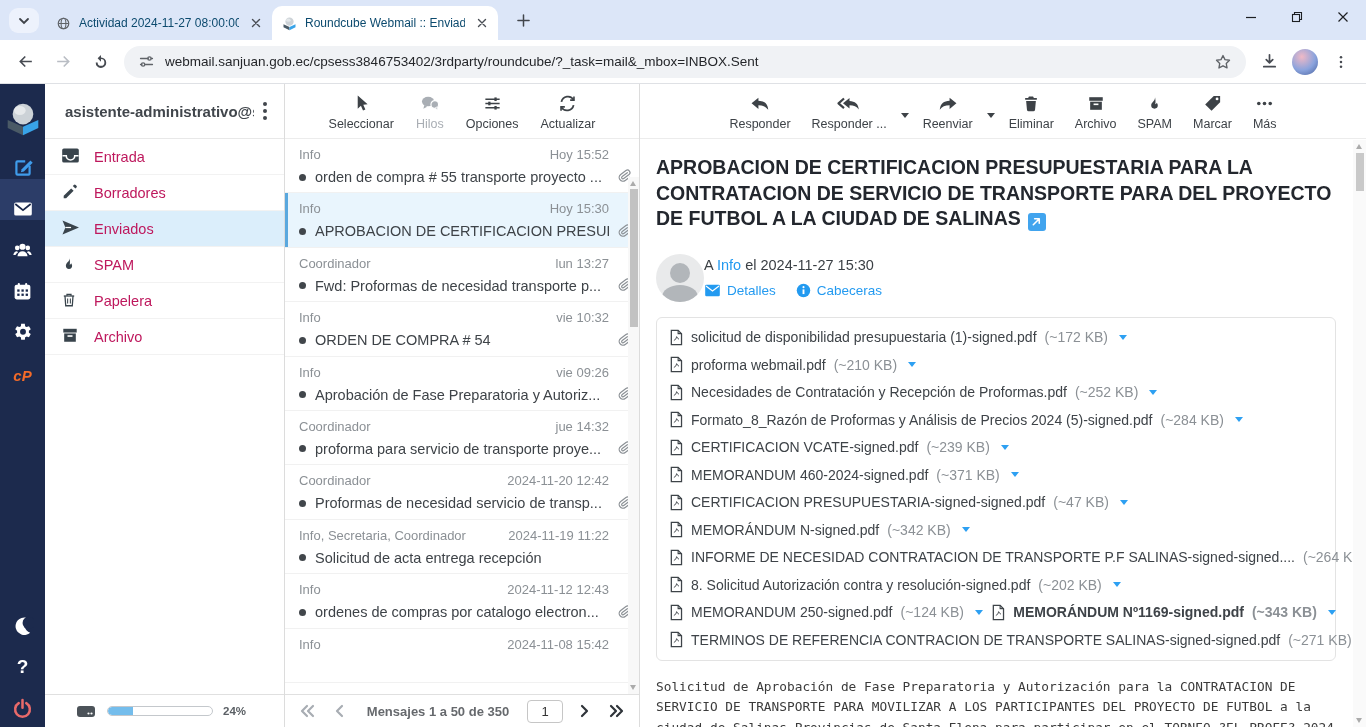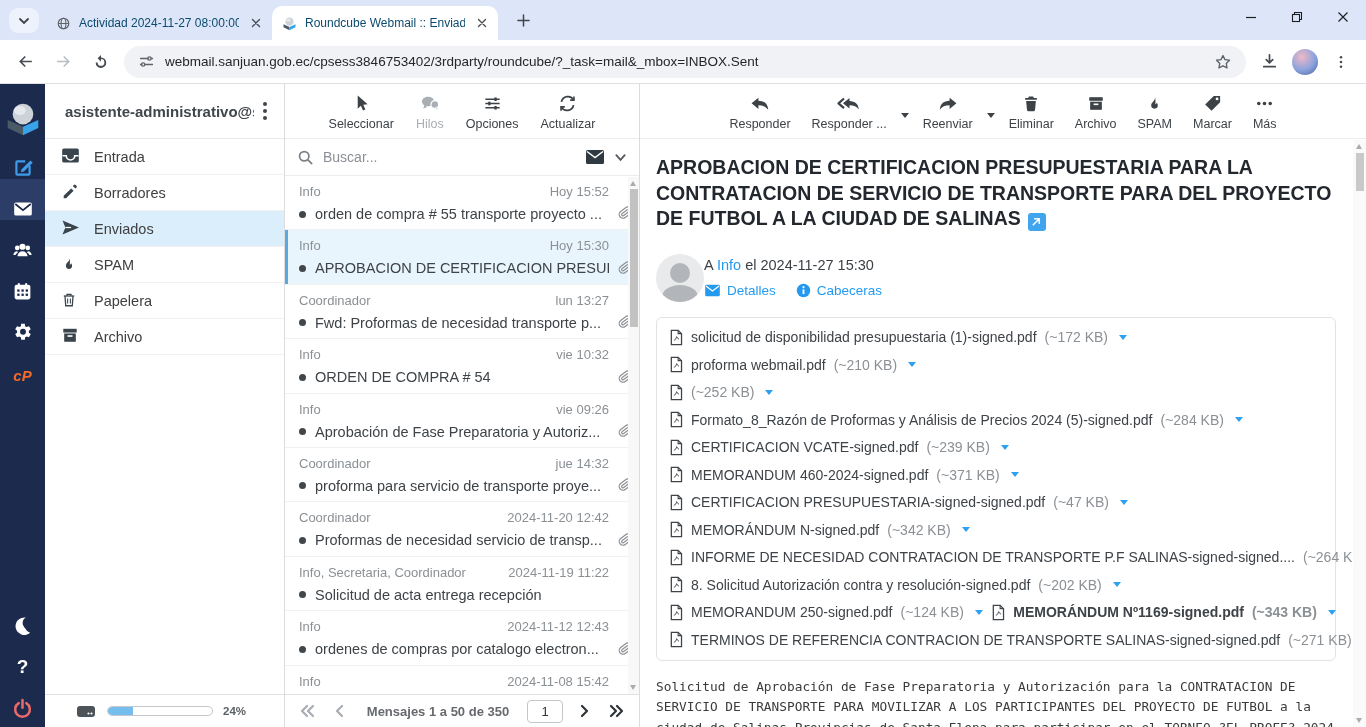--- a/index.html
+++ b/index.html
@@ -58,21 +58,21 @@
     flex-direction:column; flex:none; background:#fff; }
   .acct { height:55px; border-bottom:1px solid #e8e8e8; display:flex;
     align-items:center; padding:0 8px 0 20px; flex:none; }
   .acct-name { flex:1; font-size:15px; font-weight:700; color:#41464c;
     white-space:nowrap; overflow:hidden; }
   .kebab { width:22px; display:flex; flex-direction:column; align-items:center;
     gap:3px; }
   .kebab i { width:4px; height:4px; border-radius:50%; background:#41464c; }
   .folder { height:36px; display:flex; align-items:center; gap:14px;
     padding:0 16px; border-bottom:1px solid #f2f2f2; font-size:14.5px;
-    color:#404040; }
+    color:#be185d; }
   .folder .f-icon { width:19px; height:19px; color:#39444c; flex:none; }
   .folder.selected { background:#dbeefb; }
   .quota { margin-top:auto; height:33px; border-top:1px solid #e0e0e0;
     display:flex; align-items:center; gap:10px; padding:0 12px 0 30px; flex:none; }
   .quota-ic { color:#4c5359; }
   .quota-bar { width:106px; height:10px; border:1px solid #c4c8cc;
     border-radius:6px; background:#fff; overflow:hidden; }
   .quota-fill { height:100%; border-radius:5px 0 0 5px; }
   .quota-label { font-size:11.5px; font-weight:700; color:#5b6065; }
 
@@ -482,34 +482,20 @@
               <path d="M16.5 6.2A7 7 0 003.6 8.3"></path>
               <path d="M3.5 13.8a7 7 0 0012.9-2.1"></path>
               <path d="M16.8 2.5v4h-4" stroke-width="1.7"></path>
               <path d="M3.2 17.5v-4h4" stroke-width="1.7"></path>
             </svg>
           </span>
         <span>Actualizar</span>
       </div>
     </div>
 
-    <div class="searchrow">
-      <svg class="search-ic" width="17" height="17" viewBox="0 0 20 20">
-          <circle cx="8.5" cy="8.5" r="5.5" fill="none" stroke="currentColor" stroke-width="2"></circle>
-          <path d="M12.8 12.8l4.5 4.5" stroke="currentColor" stroke-width="2" stroke-linecap="round"></path>
-        </svg>
-      <span class="search-ph">Buscar...</span>
-      <svg class="search-env" width="20" height="16" viewBox="0 0 20 16">
-          <rect x="1" y="1" width="18" height="14" rx="1.5" fill="currentColor"></rect>
-          <path d="M2 2.5l8 6 8-6" fill="none" stroke="#fff" stroke-width="1.5"></path>
-        </svg>
-      <svg class="search-chev" width="13" height="13" viewBox="0 0 14 14">
-          <path d="M2.5 4.5L7 9.5l4.5-5" fill="none" stroke="currentColor" stroke-width="2" stroke-linecap="round"></path>
-        </svg>
-    </div>
 
     <div class="msgs" id="msg-list">
   <div class="msg">
     <div class="l1">
       <span class="m-from">Info</span>
       <span class="m-date">Hoy 15:52</span>
     </div>
     <div class="l2">
       <span class="dot"></span>
       <span class="m-subj">orden de compra # 55 transporte proyecto ...</span>
@@ -826,20 +812,21 @@
     <span class="att-caret"></span>
   </span>
 </div>
           <div class="attrow">
   <span class="att-item">
     <svg class="fileic" width="14" height="17" viewBox="0 0 16 20">
                 <path d="M2.5 1.5h8l4 4v13h-12z" fill="none" stroke="currentColor" stroke-width="1.5"></path>
                 <path d="M10.5 1.5v4h4" fill="none" stroke="currentColor" stroke-width="1.3"></path>
                 <path d="M5.5 13.5c1.5-.5 3-2.5 3.2-4.5.8 1.5 1.5 2.5 2.8 3" fill="none" stroke="currentColor" stroke-width="1.1"></path>
               </svg>
+    <span class="att-name">Necesidades de Contratación y Recepción de Proformas.pdf</span>
     <span class="att-size"> (~252 KB)</span>
     <span class="att-caret"></span>
   </span>
 </div>
           <div class="attrow">
   <span class="att-item">
     <svg class="fileic" width="14" height="17" viewBox="0 0 16 20">
                 <path d="M2.5 1.5h8l4 4v13h-12z" fill="none" stroke="currentColor" stroke-width="1.5"></path>
                 <path d="M10.5 1.5v4h4" fill="none" stroke="currentColor" stroke-width="1.3"></path>
                 <path d="M5.5 13.5c1.5-.5 3-2.5 3.2-4.5.8 1.5 1.5 2.5 2.8 3" fill="none" stroke="currentColor" stroke-width="1.1"></path>

